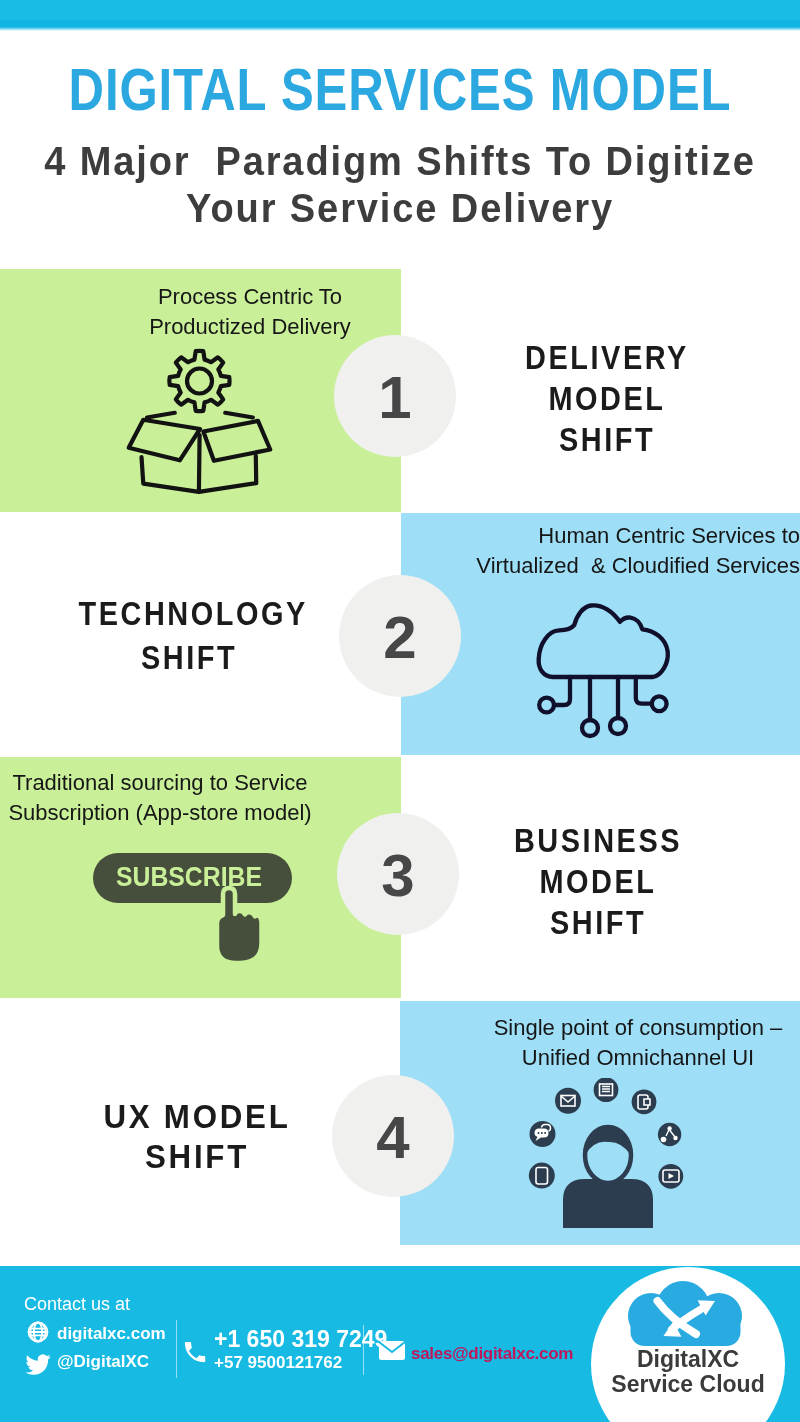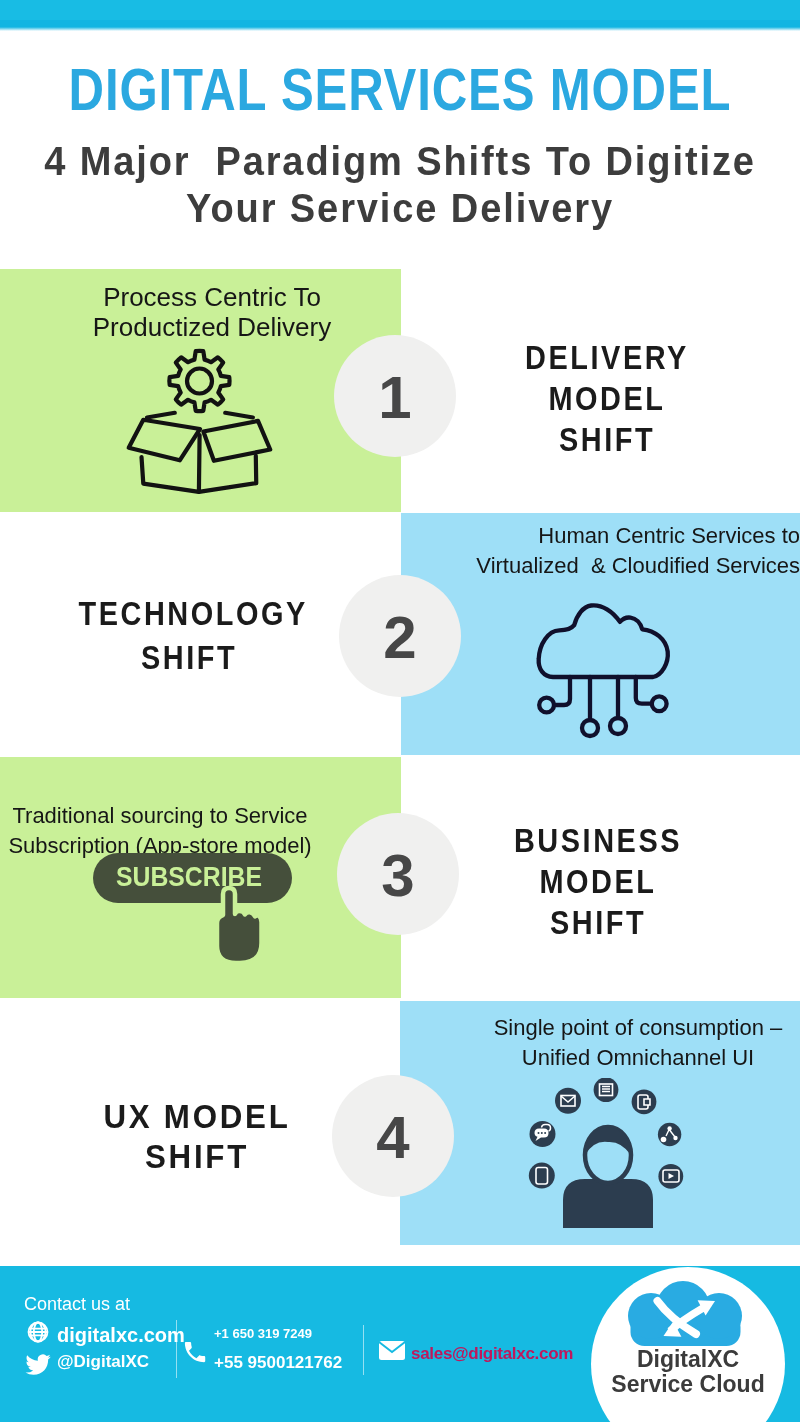--- a/index.html
+++ b/index.html
@@ -17,21 +17,21 @@
 
 <div class="abs ctr" style="left:0;top:61px;width:800px;font-size:59px;line-height:59px;font-weight:bold;color:#2ba8e0;letter-spacing:1px;transform:scaleX(.833);transform-origin:50% 50%;">DIGITAL SERVICES MODEL</div>
 
 <div class="abs ctr" style="left:0;top:138px;width:800px;font-size:40px;font-weight:bold;color:#3d3d3d;letter-spacing:2px;line-height:47px;transform:scaleX(.95);transform-origin:50% 50%;">4 Major&nbsp; Paradigm Shifts To Digitize<br>Your Service Delivery</div>
 
 <div class="abs" style="left:0;top:269px;width:401px;height:243px;background:#c9f098;"></div>
 <div class="abs" style="left:401px;top:513px;width:399px;height:242px;background:#9edff7;"></div>
 <div class="abs" style="left:0;top:757px;width:401px;height:241px;background:#c9f098;"></div>
 <div class="abs" style="left:400px;top:1001px;width:400px;height:244px;background:#9edff7;"></div>
 
-<div class="abs ctr" style="left:10px;top:282px;width:404px;font-size:26px;color:#161616;line-height:30px;">Process Centric To<br>Productized Delivery</div>
+<div class="abs ctr" style="left:0;top:282px;width:404px;font-size:22px;color:#161616;line-height:30px;padding-left:48px;">Process Centric To<br>Productized Delivery</div>
 <svg id="icon-box" class="abs" style="left:118px;top:344px;" width="164" height="156" viewBox="0 0 164 156">
   <g fill="none" stroke="#121212" stroke-width="4.2" stroke-linejoin="round" stroke-linecap="round">
     <path d="M76.4 15.6 L77.7 7.2 A30.0 30.0 0 0 1 85.3 7.2 L86.6 15.6 A22.0 22.0 0 0 1 93.0 18.2 L99.9 13.3 A30.0 30.0 0 0 1 105.2 18.6 L100.3 25.5 A22.0 22.0 0 0 1 102.9 31.9 L111.3 33.2 A30.0 30.0 0 0 1 111.3 40.8 L102.9 42.1 A22.0 22.0 0 0 1 100.3 48.5 L105.2 55.4 A30.0 30.0 0 0 1 99.9 60.7 L93.0 55.8 A22.0 22.0 0 0 1 86.6 58.4 L85.3 66.8 A30.0 30.0 0 0 1 77.7 66.8 L76.4 58.4 A22.0 22.0 0 0 1 70.0 55.8 L63.1 60.7 A30.0 30.0 0 0 1 57.8 55.4 L62.7 48.5 A22.0 22.0 0 0 1 60.1 42.1 L51.7 40.8 A22.0 22.0 0 0 1 51.7 33.2 L60.1 31.9 A22.0 22.0 0 0 1 62.7 25.5 L57.8 18.6 A30.0 30.0 0 0 1 63.1 13.3 L70.0 18.2 A22.0 22.0 0 0 1 76.4 15.6 Z"></path>
     <circle cx="81.5" cy="37" r="12.5"></circle>
     <path d="M82 85 L25.3 75.8 L10.7 103.7 L61.75 116.3 Z"></path>
     <path d="M85.4 87.5 L140 76.9 L152.2 105.5 L95.9 116.8 Z"></path>
     <path d="M29 73.5 L56.8 68.8 M107.2 68.8 L134.9 73.5"></path>
     <path d="M23.5 113 L25.3 139.7 L80.9 147.8 L81.6 91"></path>
     <path d="M137.8 111.8 L138.25 139.2 L80.9 147.8"></path>
   </g>
@@ -47,21 +47,21 @@
     <circle cx="83" cy="131" r="8"></circle>
     <circle cx="124.2" cy="108.7" r="7.4"></circle>
     <path d="M35 82 L35 104 Q35 110 29 110 L19.2 110"></path>
     <path d="M55 82 L55 125"></path>
     <path d="M83 82 L83 123"></path>
     <path d="M100.8 82 L100.8 103 Q100.8 108.7 106.8 108.7 L116.6 108.7"></path>
   </g>
 </svg>
 <div class="abs ctr" style="left:59px;top:591px;width:260px;font-size:34px;font-weight:bold;color:#1b1b1b;letter-spacing:3px;line-height:44px;transform:scaleX(.85);transform-origin:50% 50%;">TECHNOLOGY<br>SHIFT</div>
 
-<div class="abs ctr" style="left:0;top:768px;width:320px;font-size:22px;color:#161616;line-height:30px;margin-top:33px;">Traditional sourcing to Service<br>Subscription (App-store model)</div>
+<div class="abs ctr" style="left:0;top:768px;width:320px;font-size:22px;color:#161616;line-height:30px;">Traditional sourcing to Service<br>Subscription (App-store model)</div>
 <svg id="icon-sub" class="abs" style="left:90px;top:850px;" width="210" height="120" viewBox="0 0 210 120">
   <rect x="3" y="3" width="199" height="50" rx="25" fill="#454f3b"></rect>
   <text x="99" y="36" text-anchor="middle" font-family="Liberation Sans, sans-serif" font-size="27" font-weight="bold" fill="#c9f098" textLength="146" lengthAdjust="spacingAndGlyphs">SUBSCRIBE</text>
   <path d="M133 44 Q133 38 139 38 Q145 38 145 44 L145 64 C146.5 60 153 60 155 64.5 C157 61 163 61.5 165 66.5 C167.5 64 171 66 171.5 72 L171.5 93 Q171.5 113 150 113 L146 113 Q127 113 127 96 L127 73 Q127 67 133 65 Z" fill="#454f3b" stroke="#c9f098" stroke-width="4.5" stroke-linejoin="round"></path>
 </svg>
 <div class="abs ctr" style="left:468px;top:820px;width:260px;font-size:34px;font-weight:bold;color:#1b1b1b;letter-spacing:3px;line-height:41px;transform:scaleX(.85);transform-origin:50% 50%;">BUSINESS<br>MODEL<br>SHIFT</div>
 
 <div class="abs ctr" style="left:400px;top:1013px;width:476px;font-size:22px;color:#161616;line-height:30px;">Single point of consumption –<br>Unified Omnichannel UI</div>
 <svg id="icon-person" class="abs" style="left:525px;top:1078px;" width="165" height="152" viewBox="0 0 165 152">
   <g fill="#2c3d4f">
@@ -118,25 +118,25 @@
   <path d="M37.5,26 C47,39 59,49 76,59 " stroke="#ffffff" stroke-width="8" fill="none" stroke-linecap="round"></path>
   <path d="M50,56 C60,47 71,40 83,33" stroke="#ffffff" stroke-width="7.5" fill="none" stroke-linecap="butt"></path>
   <g fill="#ffffff">
     <path d="M95,26 L85.6,40.5 L77.6,25.2 Z"></path>
     <path d="M43.5,61 L53.2,46.5 L61.4,61.8 Z"></path>
   </g>
 </svg>
 <div class="abs ctr" style="left:591px;top:1347px;width:194px;font-size:23px;color:#3b3b3b;font-weight:bold;line-height:25px;">DigitalXC<br>Service Cloud</div>
 
 <div class="abs" style="left:24px;top:1294px;font-size:18px;color:#ffffff;">Contact us at</div>
-<div class="abs" style="left:57px;top:1324px;font-size:20px;font-weight:bold;color:#ffffff;">digitalxc.com</div>
+<div class="abs" style="left:57px;top:1324px;font-size:17px;font-weight:bold;color:#ffffff;">digitalxc.com</div>
 <div class="abs" style="left:57px;top:1352px;font-size:17px;font-weight:bold;color:#ffffff;">@DigitalXC</div>
 <div class="abs" style="left:176px;top:1320px;width:1px;height:58px;background:rgba(255,255,255,0.55);"></div>
-<div class="abs" style="left:214px;top:1326px;font-size:13px;font-weight:bold;color:#ffffff;">+1 650 319 7249</div>
-<div class="abs" style="left:214px;top:1353px;font-size:17px;font-weight:bold;color:#ffffff;">+55 9500121762</div>
+<div class="abs" style="left:214px;top:1326px;font-size:23px;font-weight:bold;color:#ffffff;">+1 650 319 7249</div>
+<div class="abs" style="left:214px;top:1353px;font-size:17px;font-weight:bold;color:#ffffff;">+57 9500121762</div>
 <div class="abs" style="left:363px;top:1325px;width:1px;height:50px;background:rgba(255,255,255,0.55);"></div>
 <div class="abs" style="left:411px;top:1344px;font-size:17px;font-weight:bold;color:#be185d;letter-spacing:-0.3px;">sales@digitalxc.com</div>
 <svg id="f-icons" class="abs" style="left:0;top:1266px;" width="440" height="120" viewBox="0 0 440 120">
   <g fill="none" stroke="#ffffff" stroke-width="1.8">
     <circle cx="38" cy="66" r="9.5"></circle>
     <ellipse cx="38" cy="66" rx="4.2" ry="9.5"></ellipse>
     <ellipse cx="38" cy="66" rx="7.6" ry="9.5"></ellipse>
     <path d="M29.2 62.7 L46.8 62.7 M29.2 69.3 L46.8 69.3 M28.5 66 L47.5 66"></path>
   </g>
   <path transform="translate(25.5,86) scale(1.05)" fill="#ffffff" d="M23.953 4.57a10 10 0 0 1-2.825.775 4.958 4.958 0 0 0 2.163-2.723c-.951.555-2.005.959-3.127 1.184a4.92 4.92 0 0 0-8.384 4.482C7.69 8.095 4.067 6.13 1.64 3.162a4.822 4.822 0 0 0-.666 2.475c0 1.71.87 3.213 2.188 4.096a4.904 4.904 0 0 1-2.228-.616v.06a4.923 4.923 0 0 0 3.946 4.827 4.996 4.996 0 0 1-2.212.085 4.936 4.936 0 0 0 4.604 3.417 9.867 9.867 0 0 1-6.102 2.105c-.39 0-.779-.023-1.17-.067a13.995 13.995 0 0 0 7.557 2.209c9.053 0 13.998-7.496 13.998-13.985 0-.21 0-.42-.015-.63A9.935 9.935 0 0 0 24 4.59z"></path>

